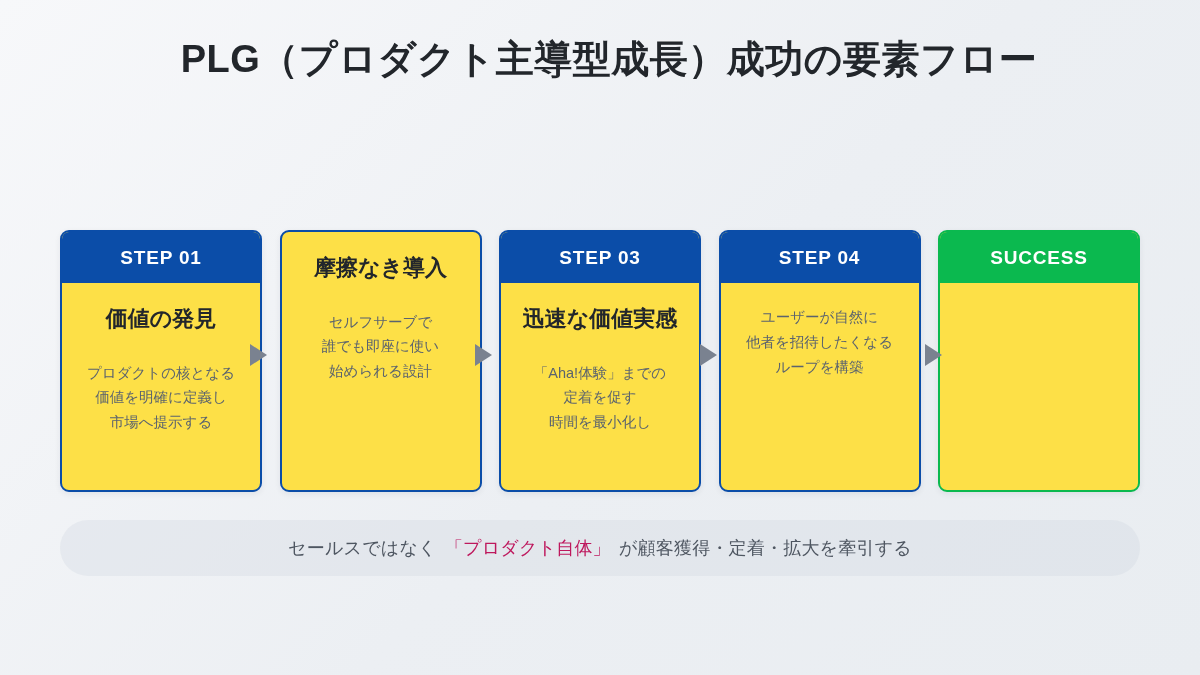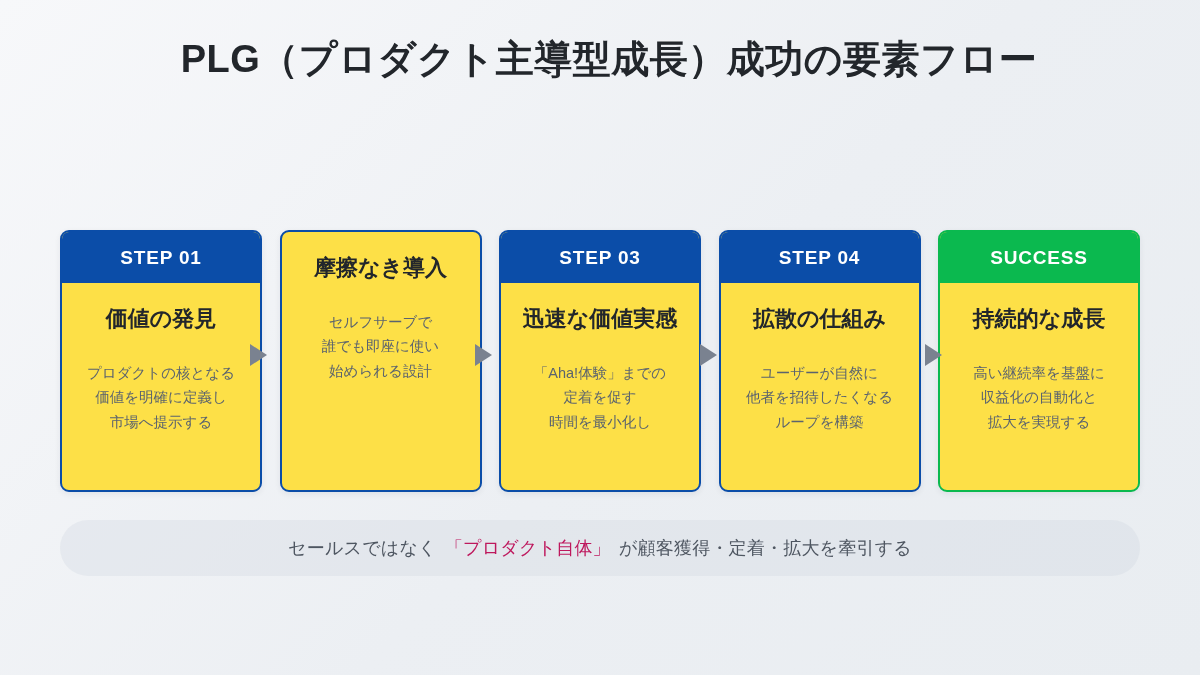--- a/index.html
+++ b/index.html
@@ -195,39 +195,30 @@
           <span class="ln">「Aha!体験」までの</span>
           <span class="ln">定着を促す</span>
           <span class="ln">時間を最小化し</span>
         </div>
       </div>
     </div>
 
     <div class="card">
       <div class="card-head">STEP 04</div>
       <div class="card-body">
-        <div class="card-title">拡散の仕組み</div>
         <div class="card-desc">
           <span class="ln">ユーザーが自然に</span>
           <span class="ln">他者を招待したくなる</span>
           <span class="ln">ループを構築</span>
         </div>
       </div>
     </div>
 
     <div class="card success">
       <div class="card-head">SUCCESS</div>
-      <div class="card-body">
-        <div class="card-title">持続的な成長</div>
-        <div class="card-desc">
-          <span class="ln">高い継続率を基盤に</span>
-          <span class="ln">収益化の自動化と</span>
-          <span class="ln">拡大を実現する</span>
-        </div>
-      </div>
     </div>
 
   </div>
 
   <div class="arrow arrow-1"></div>
   <div class="arrow arrow-2"></div>
   <div class="arrow arrow-3"></div>
   <div class="arrow arrow-4"></div>
 
   <div class="footer-band"></div>

